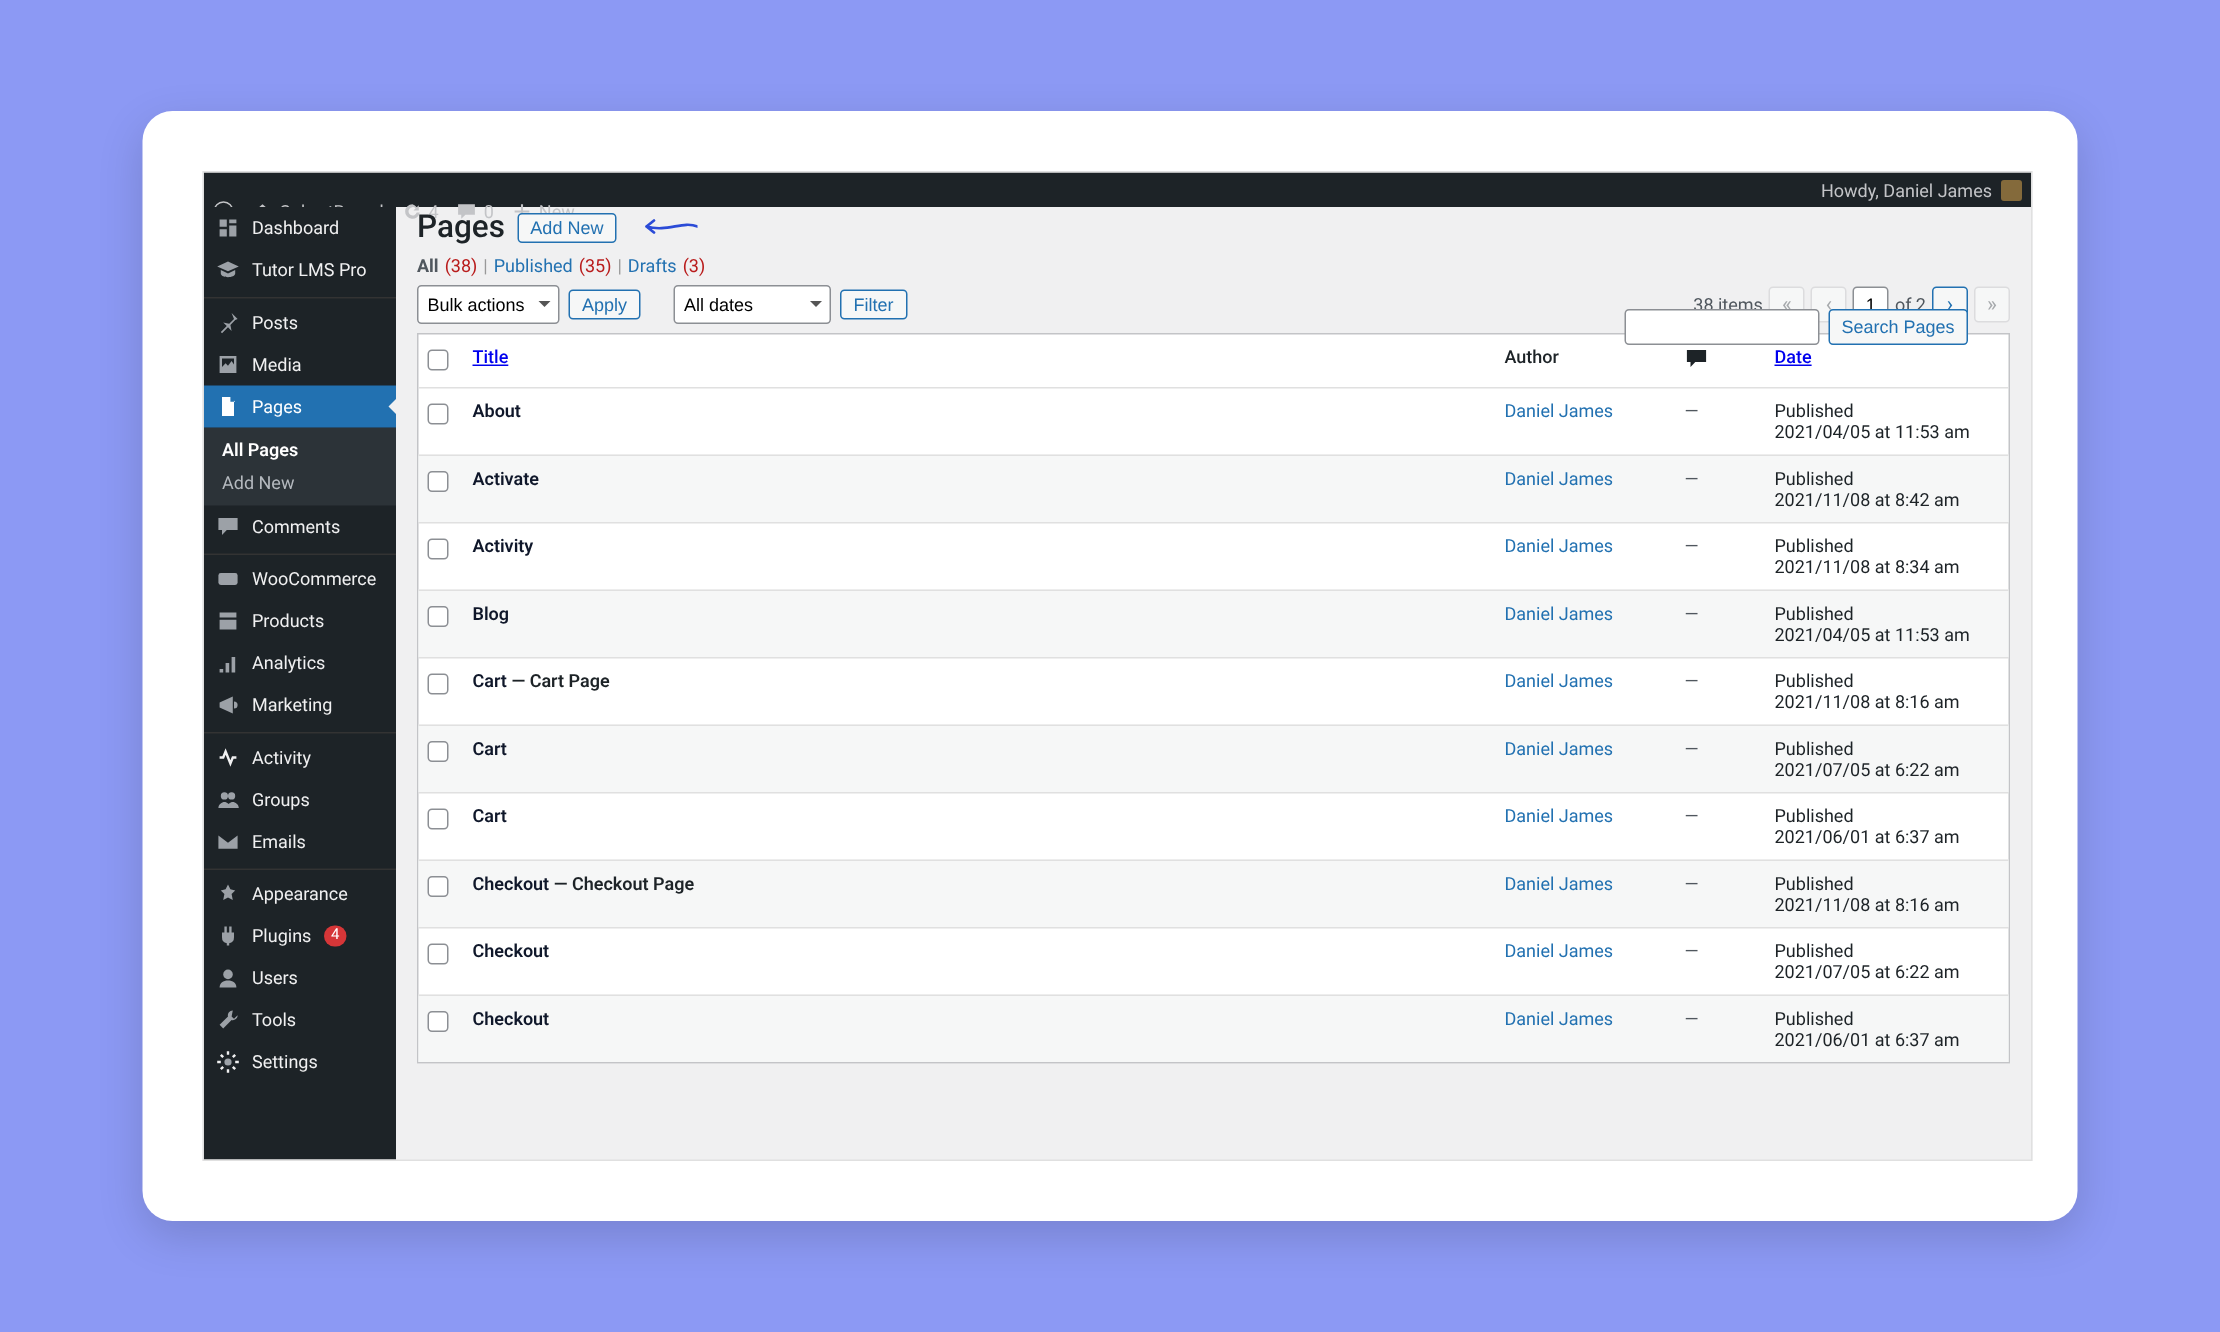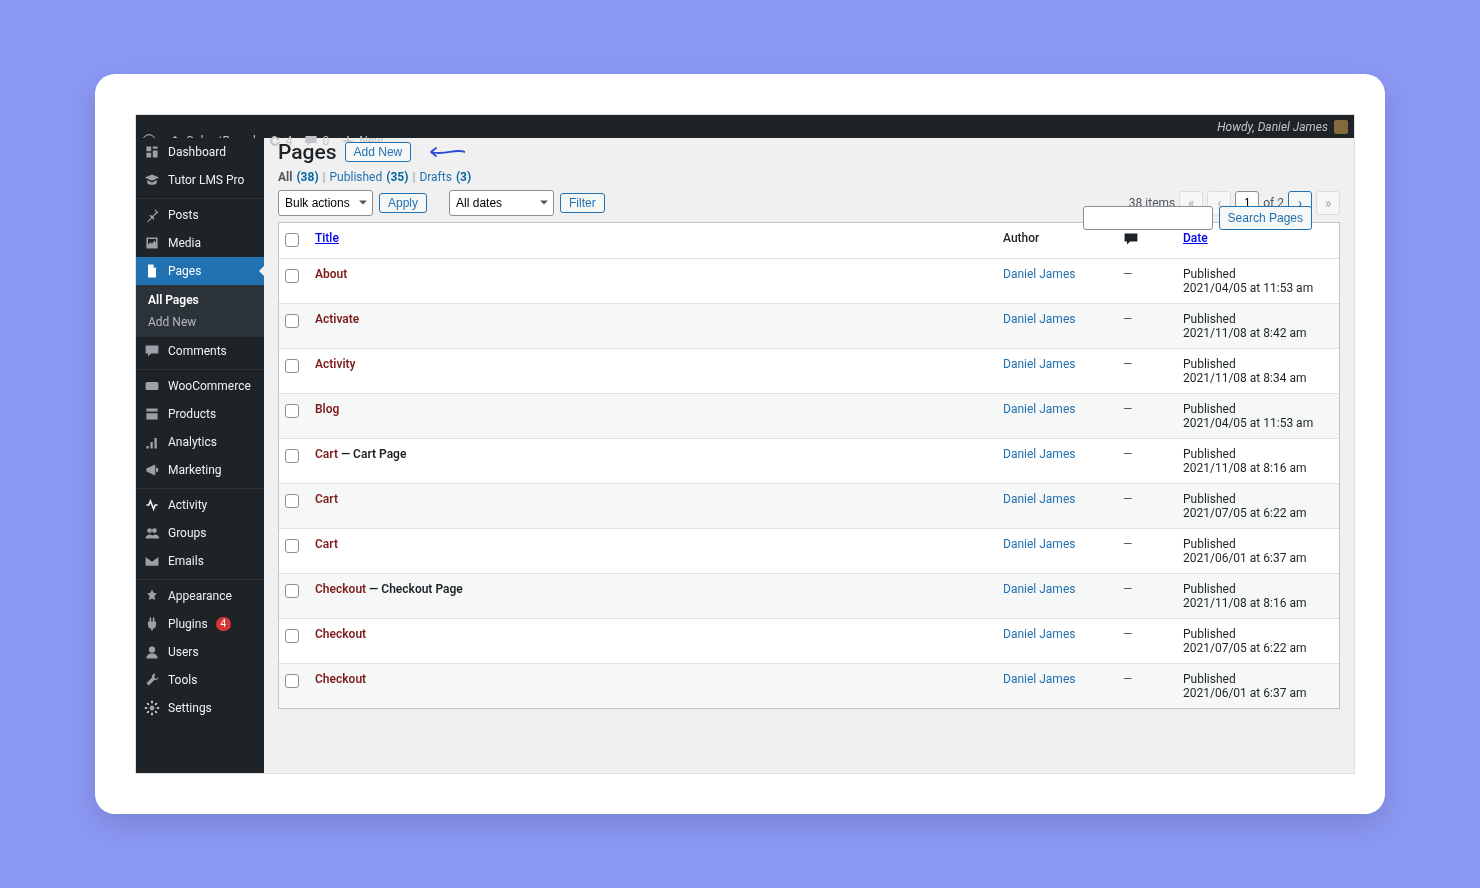--- a/index.html
+++ b/index.html
@@ -25,21 +25,21 @@
   }
   
   .adminbar {
     height:23px; background:#1d2327; color:#c3c4c7;
     display:flex; align-items:center; font-size:12px;
     padding:0 6px; gap:12px;
   }
   .adminbar .right { margin-left:auto; display:flex; align-items:center; gap:6px; }
   .adminbar .item { display:flex; align-items:center; gap:4px; cursor:pointer;margin-top:29px; }
   .adminbar svg { width:14px; height:14px; fill:#c3c4c7; }
-  .adminbar a { color:#c3c4c7; text-decoration:none;font-style:italic; }
+  .adminbar a { color:#c3c4c7; text-decoration:none; }
   .avatar-sm { width:14px; height:14px; background:#846a3b; border-radius:2px; }
   
   .body { flex:1; display:flex; min-height:0; }
   
   .sidebar { width:128px; background:#1d2327; color:#f0f0f1; font-size:12px; display:flex; flex-direction:column; }
   .sidebar .menu-item { display:flex; align-items:center; gap:8px; padding:6px 8px; cursor:pointer; color:#f0f0f1; }
   .sidebar .menu-item.sep-top { border-top:1px solid #333; margin-top:4px; padding-top:8px; }
   .sidebar .menu-item svg { width:16px; height:16px; fill:#9ca1a7; flex:none; }
   .sidebar .menu-item.active { background:#2271b1; color:#fff; position:relative; }
   .sidebar .menu-item.active svg { fill:#fff; }
@@ -64,40 +64,40 @@
   .wp-btn svg { width:10px; height:10px; fill:#787c82; }
   .heading-row { display:flex; align-items:center; gap:8px; padding:2px 14px 6px; }
   .heading-row h1 { margin:0; font-size:21px; font-weight:500; color:#1d2327; }
   .btn-primary-outline {
     border:1px solid #2271b1; color:#2271b1; background:#f6f7f7; border-radius:3px;
     font-size:12px; padding:2px 8px; cursor:pointer;
   }
   .arrow-annot { color:#2b4bd7; font-size:18px; margin-left:6px; }
   .subsub { padding:0 14px 6px; font-size:12px; color:#50575e; display:flex; align-items:center; gap:4px;text-align:right; }
   .subsub a { color:#2271b1; text-decoration:none; }
-  .subsub .count { color:#0369a1;font-weight:bold; }
+  .subsub .count { color:#b91c1c; }
   .subsub .sep { color:#999; }
   .search-row { position:absolute; right:42px; top:91px; display:flex; gap:6px; }
   .search-row input { border:1px solid #8c8f94; border-radius:3px; height:24px; width:130px; padding:0 4px; font-size:12px; }
   .tablenav { display:flex; align-items:center; padding:0 14px 6px; gap:6px; font-size:12px; }
   select.wp-select { border:1px solid #8c8f94; border-radius:3px; background:#fff; height:26px; font-size:12px; padding:0 20px 0 6px; appearance:none; }
   .select-wrap { position:relative; display:inline-block; }
   .select-wrap::after { content:""; position:absolute; right:6px; top:50%; transform:translateY(-30%); border:4px solid transparent; border-top-color:#555; }
   .page-info { margin-left:auto; color:#50575e; display:flex; align-items:center; gap:4px; }
   .pag-btn { min-width:24px; height:24px; border:1px solid #dcdcde; background:#f6f7f7; color:#a7aaad; display:flex; align-items:center; justify-content:center; border-radius:3px; font-size:14px; cursor:pointer; }
   .pag-btn.active-nav { border-color:#2271b1; color:#2271b1; }
   .pag-input { width:24px; height:24px; border:1px solid #8c8f94; text-align:center; font-size:12px; border-radius:3px; }
   
   .list-table { border:1px solid #c3c4c7; background:#fff; font-size:12px; margin:0 14px; }
   .list-table .row { display:grid; grid-template-columns:30px 1fr 120px 60px 150px; align-items:start; padding:8px 6px; border-top:1px solid #e0e0e0; }
   .list-table .row:first-child { border-top:none; }
   .list-table .row.header { color:#2271b1; font-weight:500; }
   .list-table .row.header .hdr-auth { color:#1d2327; font-weight:500; }
   .list-table .row:nth-child(odd):not(.header){ background:#f6f7f7; }
-  .list-table .title-link { color:#7f1d1d; font-weight:600; text-decoration:none; }
+  .list-table .title-link { color:#0f172a; font-weight:600; text-decoration:none; }
   .list-table .title-extra { color:#1d2327; font-weight:600; }
   .list-table .author-link { color:#2271b1; text-decoration:none; }
   .list-table .date { color:#1d2327; }
   .chk { width:14px; height:14px; border:1px solid #8c8f94; border-radius:3px; display:inline-block; background:#fff; cursor:pointer; margin-top:2px; }
   .comments-header svg { width:16px; height:16px; fill:#1d2327; }
   .dash { color:#50575e; }
 </style>
 </head>
 <body>
 

